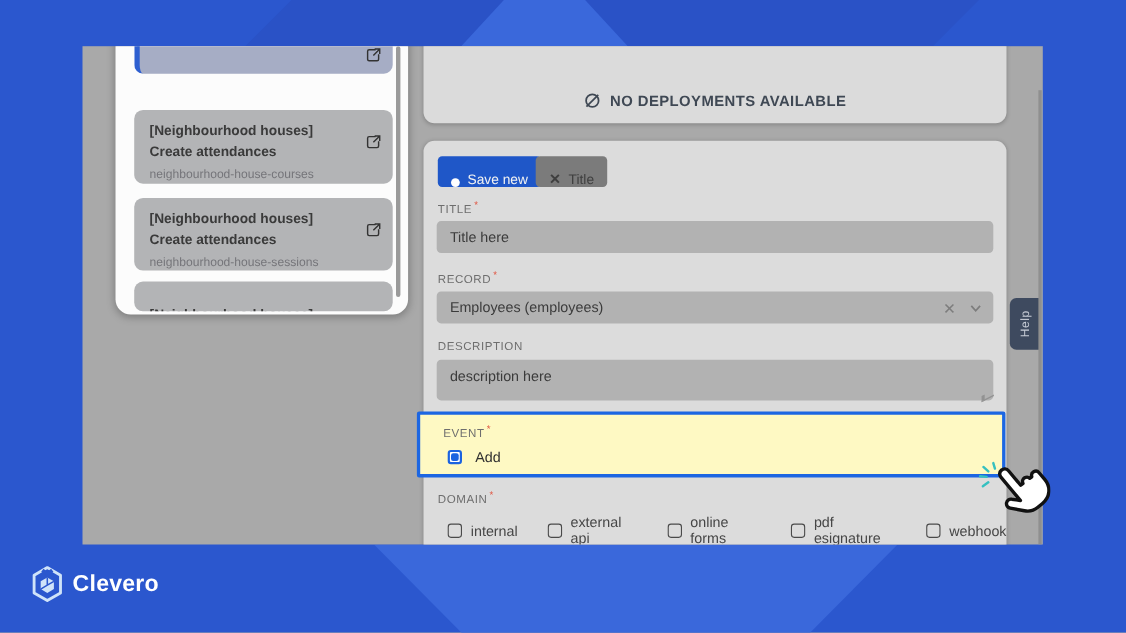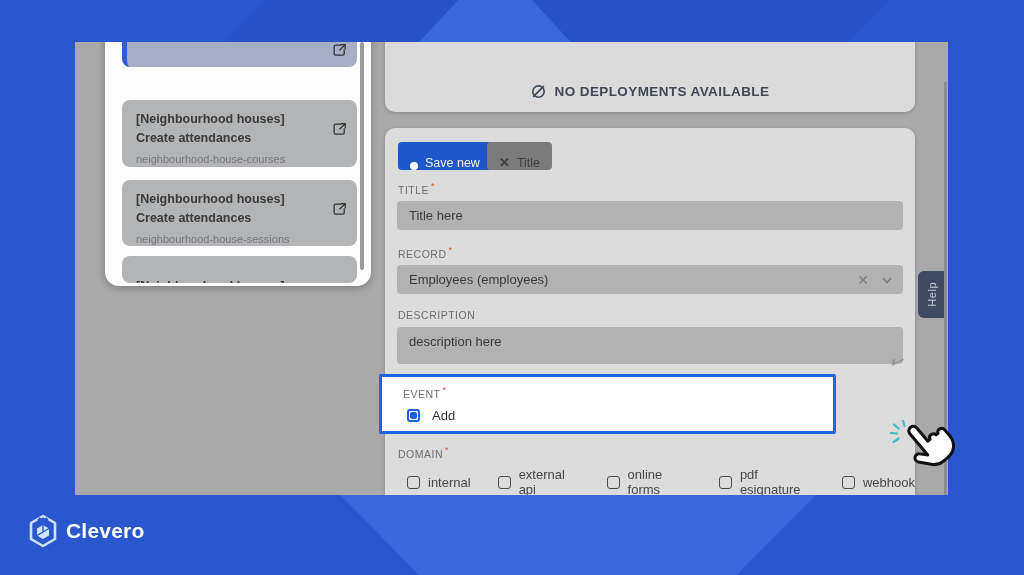--- a/index.html
+++ b/index.html
@@ -59,22 +59,22 @@
   .sel-clear { position:absolute; right:34px; color:#7d7d7d; font-size:14px; cursor:pointer; }
   .sel-chev  { position:absolute; right:10px; width:12px; height:12px; cursor:pointer; }
   .f-textarea { position:absolute; left:12px; width:506px; height:37px; background:#b2b2b2;
                 border:none; border-radius:4px; font-size:13px; color:#3b3b3b;
                 padding:7px 12px; resize:none; font-family:"Liberation Sans", sans-serif; }
   .rsz { position:absolute; left:509px; top:228px; width:8px; height:8px;
          border-right:2px solid #8b8b8b; border-bottom:2px solid #8b8b8b;
          transform:skew(-45deg,0) rotate(45deg); opacity:.8; }
 
   
-  .event-box { position:absolute; left:-6px; top:246px; width:457px; height:60px;
-               background:#ffffff; border:3px solid #1c66e2; border-radius:2px; }
+  .event-box { position:absolute; left:-6px; top:246px; width:535px; height:60px;
+               background:#fef9c3; border:3px solid #1c66e2; border-radius:2px; }
   .event-box .f-label { left:21px; top:8px; }
   .event-opt { position:absolute; left:25px; top:31px; display:flex; align-items:center; gap:12px;
                font-size:13px; color:#2f2f2f; }
   .cbx { width:13px; height:13px; border-radius:3px; flex:0 0 auto; }
   .cbx.checked { border:2px solid #1b63e0; background:#fff; display:flex;
                  align-items:center; justify-content:center; }
   .cbx.checked::after { content:""; width:7px; height:7px; border-radius:2px; background:#1b63e0; }
   .cbx.empty { border:1.8px solid #4a4a4a; background:transparent; }
 
   .domain-row { position:absolute; left:22px; top:339px; display:flex; gap:27px; }

